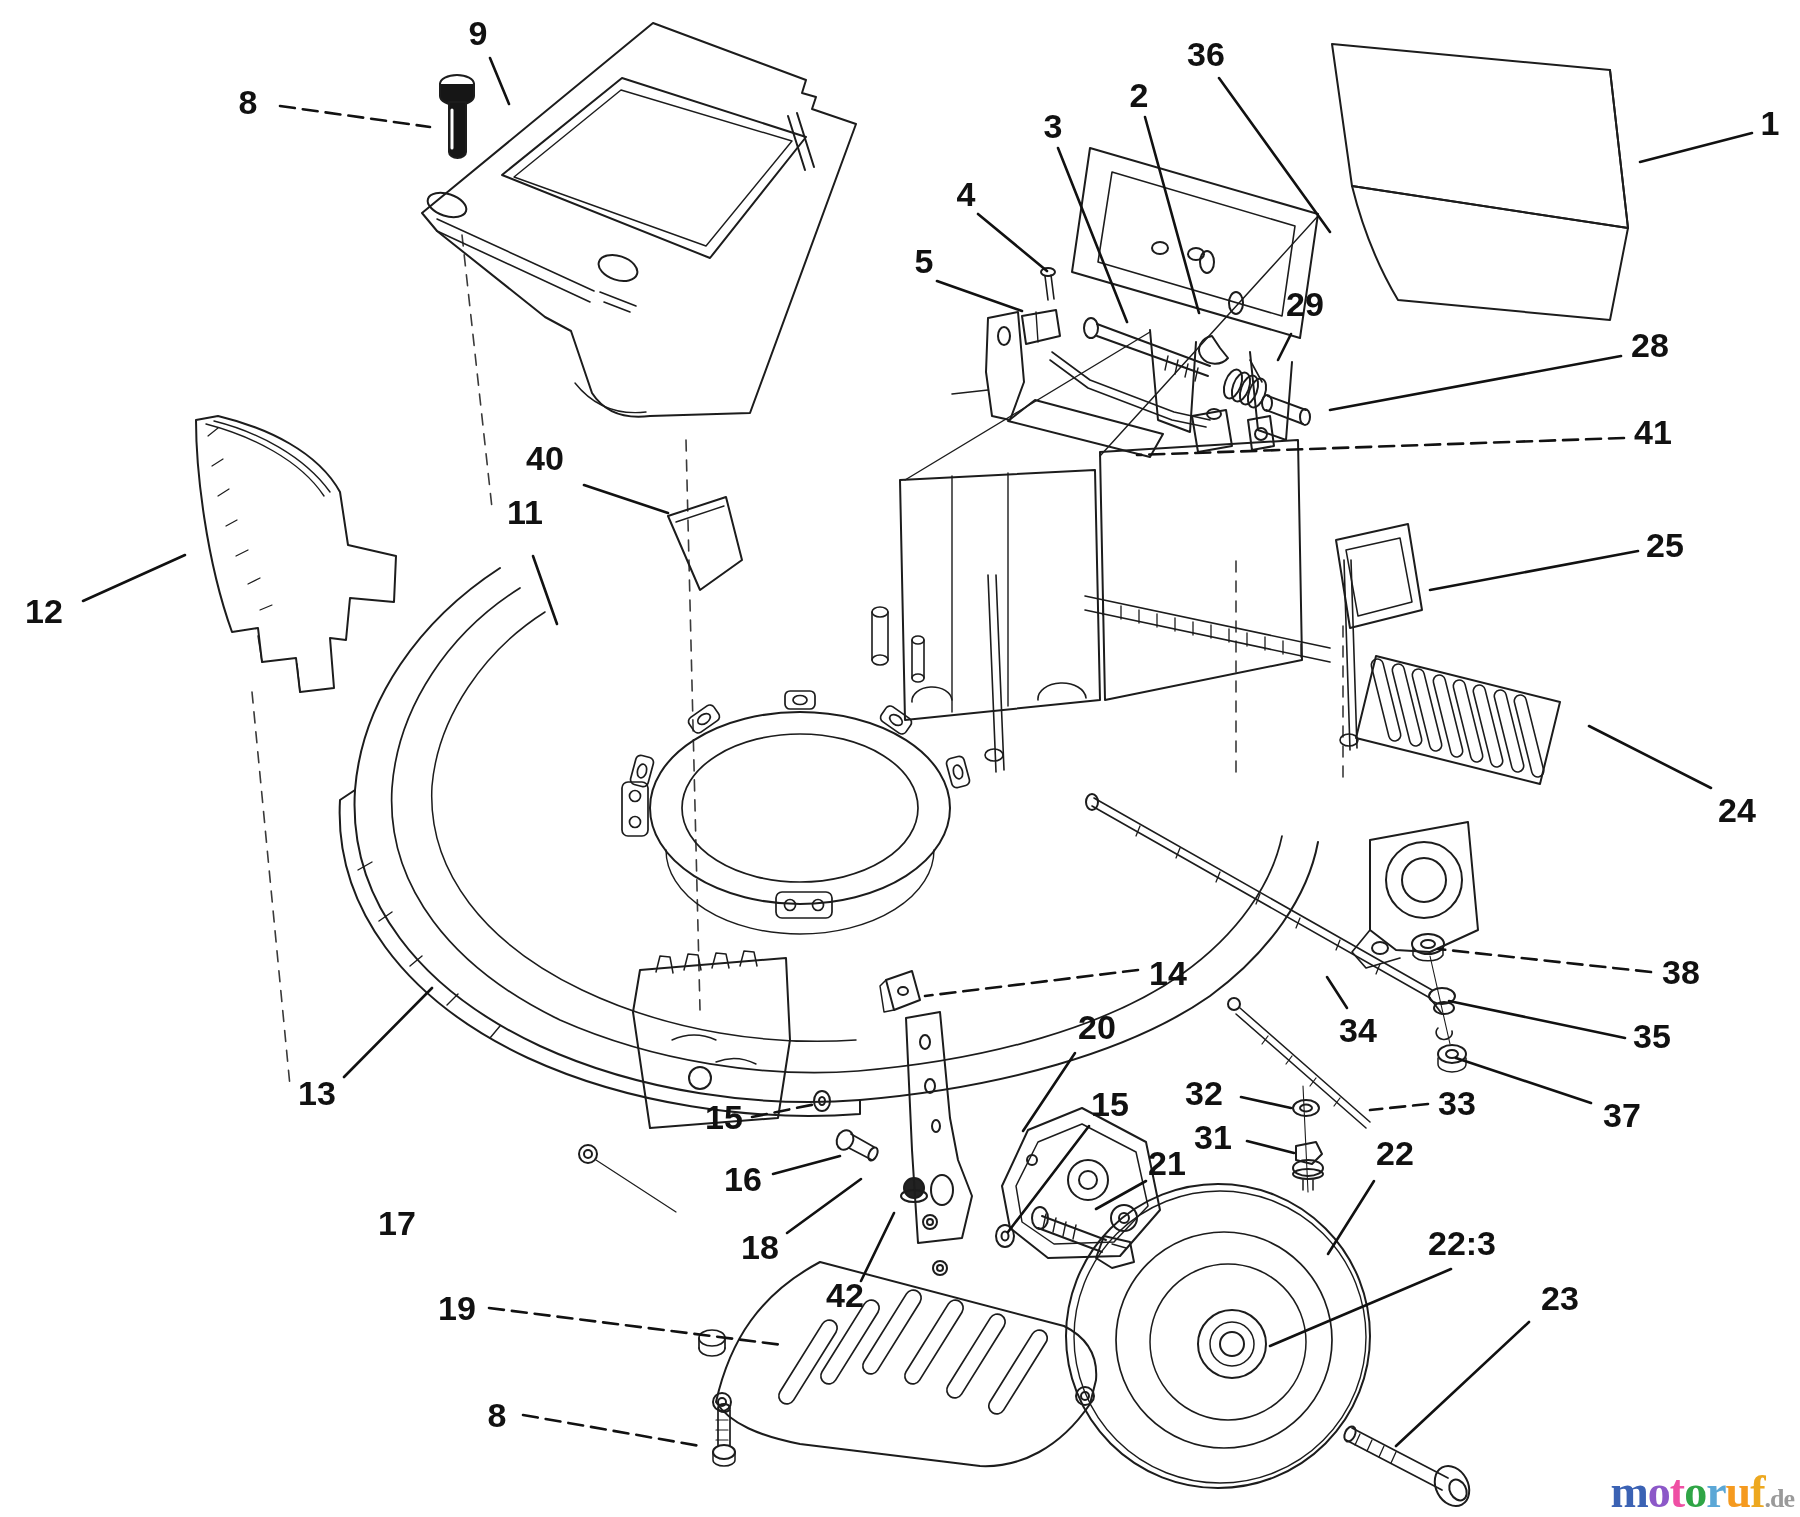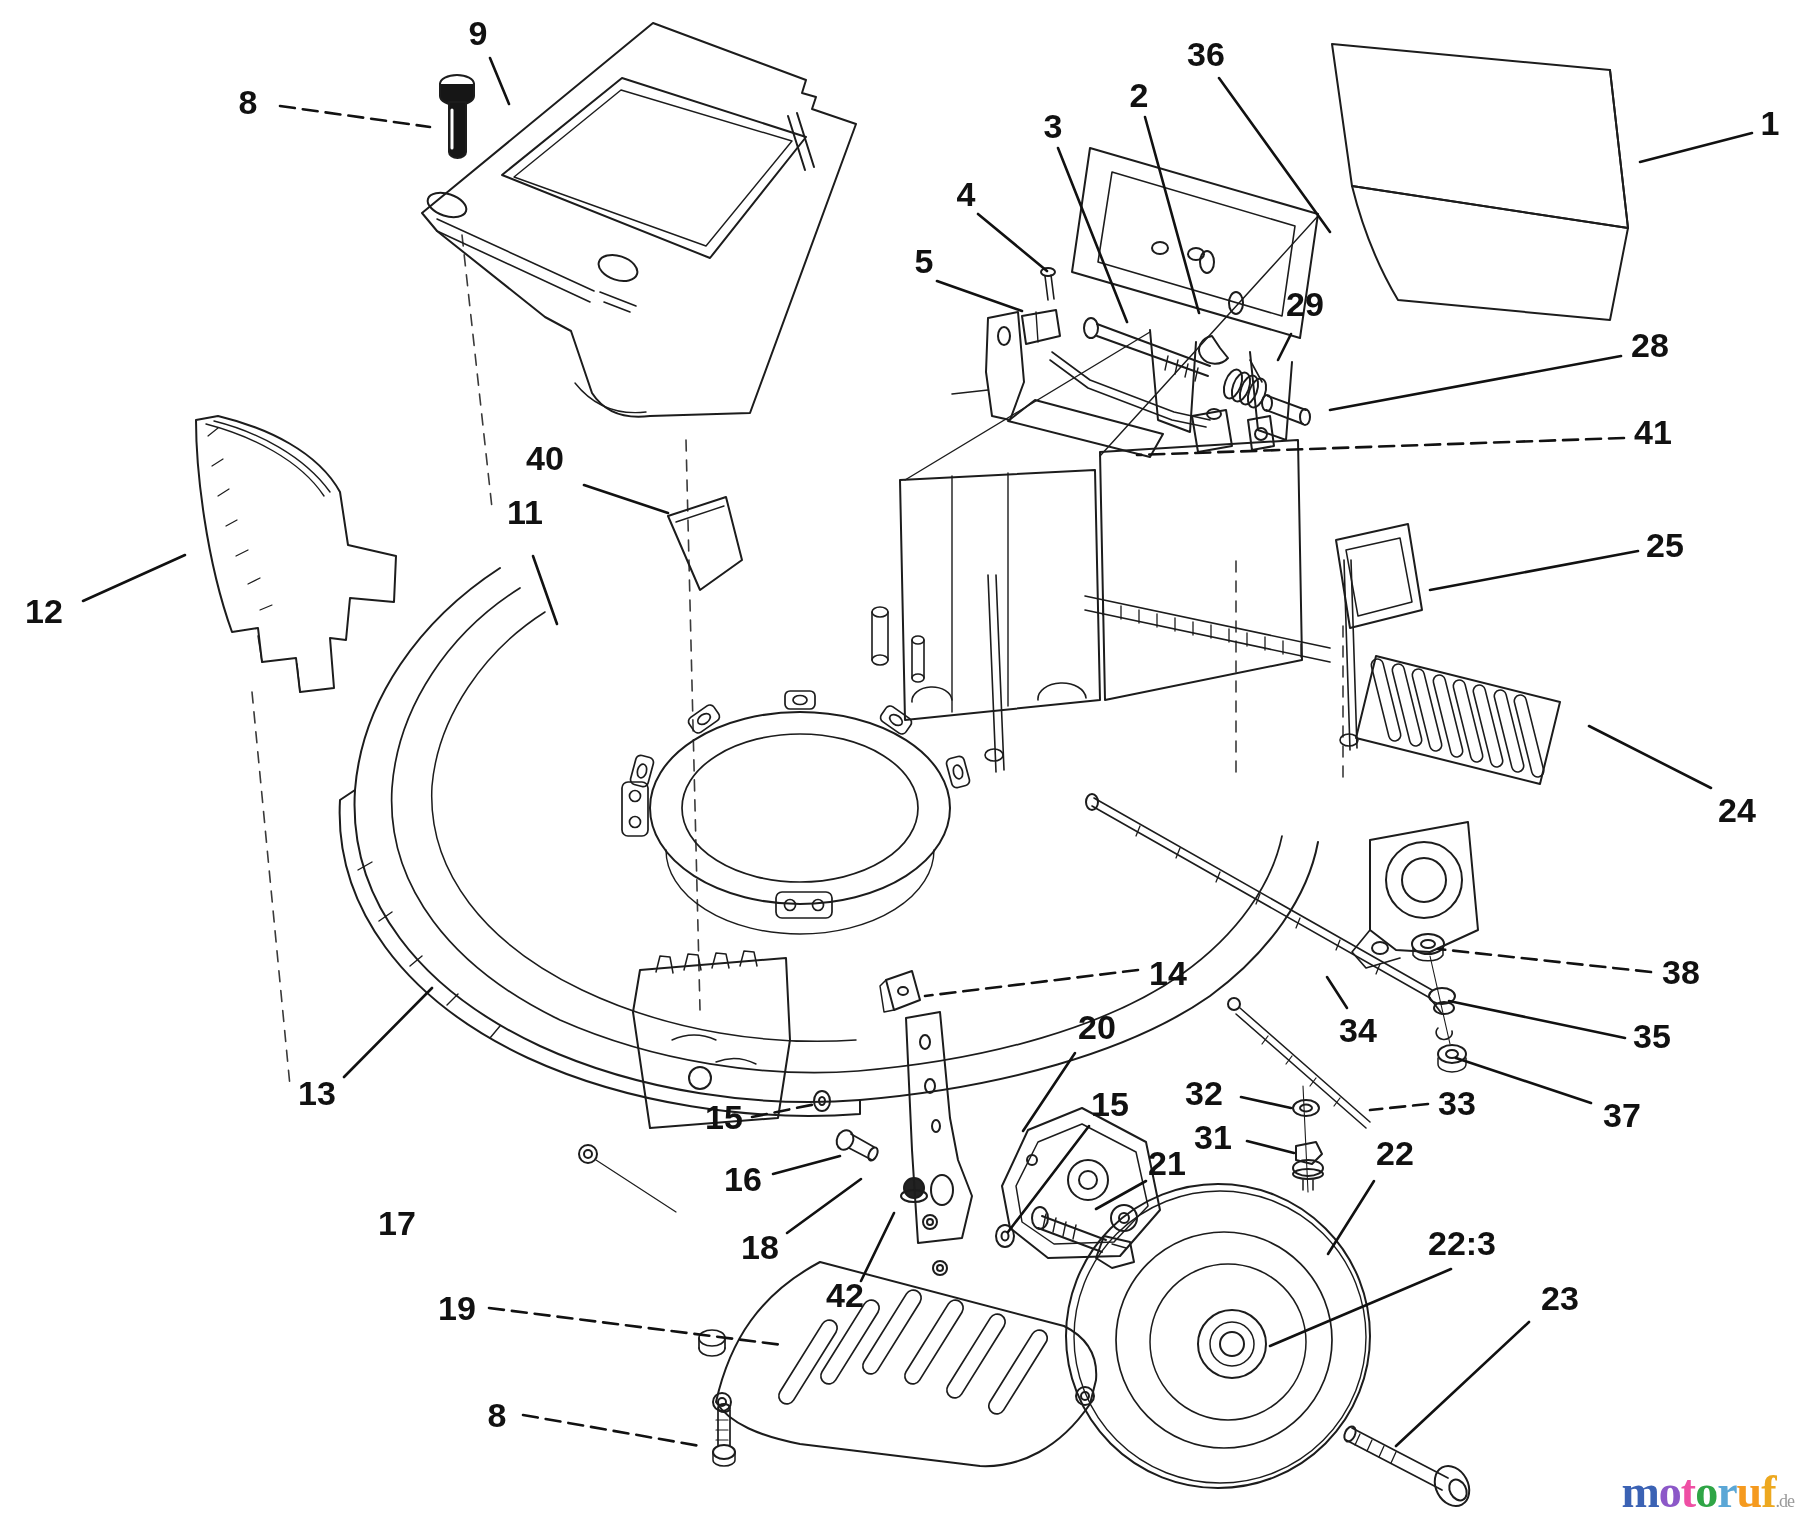--- a/index.html
+++ b/index.html
@@ -9,21 +9,21 @@
   svg text.callout{
     font-family:"Liberation Sans",sans-serif;
     font-weight:bold;font-size:34px;fill:#111;
   }
   #watermark{
     position:absolute;right:6px;bottom:2px;
     font-family:"Liberation Serif",serif;font-weight:bold;
     font-size:46px;letter-spacing:-1px;line-height:1;
     user-select:none;
   }
-  #watermark .suffix{font-size:18px;font-weight:normal;}
+  #watermark .suffix{font-size:26px;font-weight:bold;}
 </style>
 </head>
 <body>
 
 <div id="stage">
 <svg width="1800" height="1517" viewBox="0 0 1800 1517" fill="none" stroke="#1c1c1c" stroke-width="2" stroke-linejoin="round" stroke-linecap="round">
 
   <g stroke="#3a3a3a" stroke-width="1.6" stroke-dasharray="11 9">
     <line x1="462" y1="235" x2="492" y2="508"></line>
     <line x1="686" y1="440" x2="700" y2="1010"></line>

